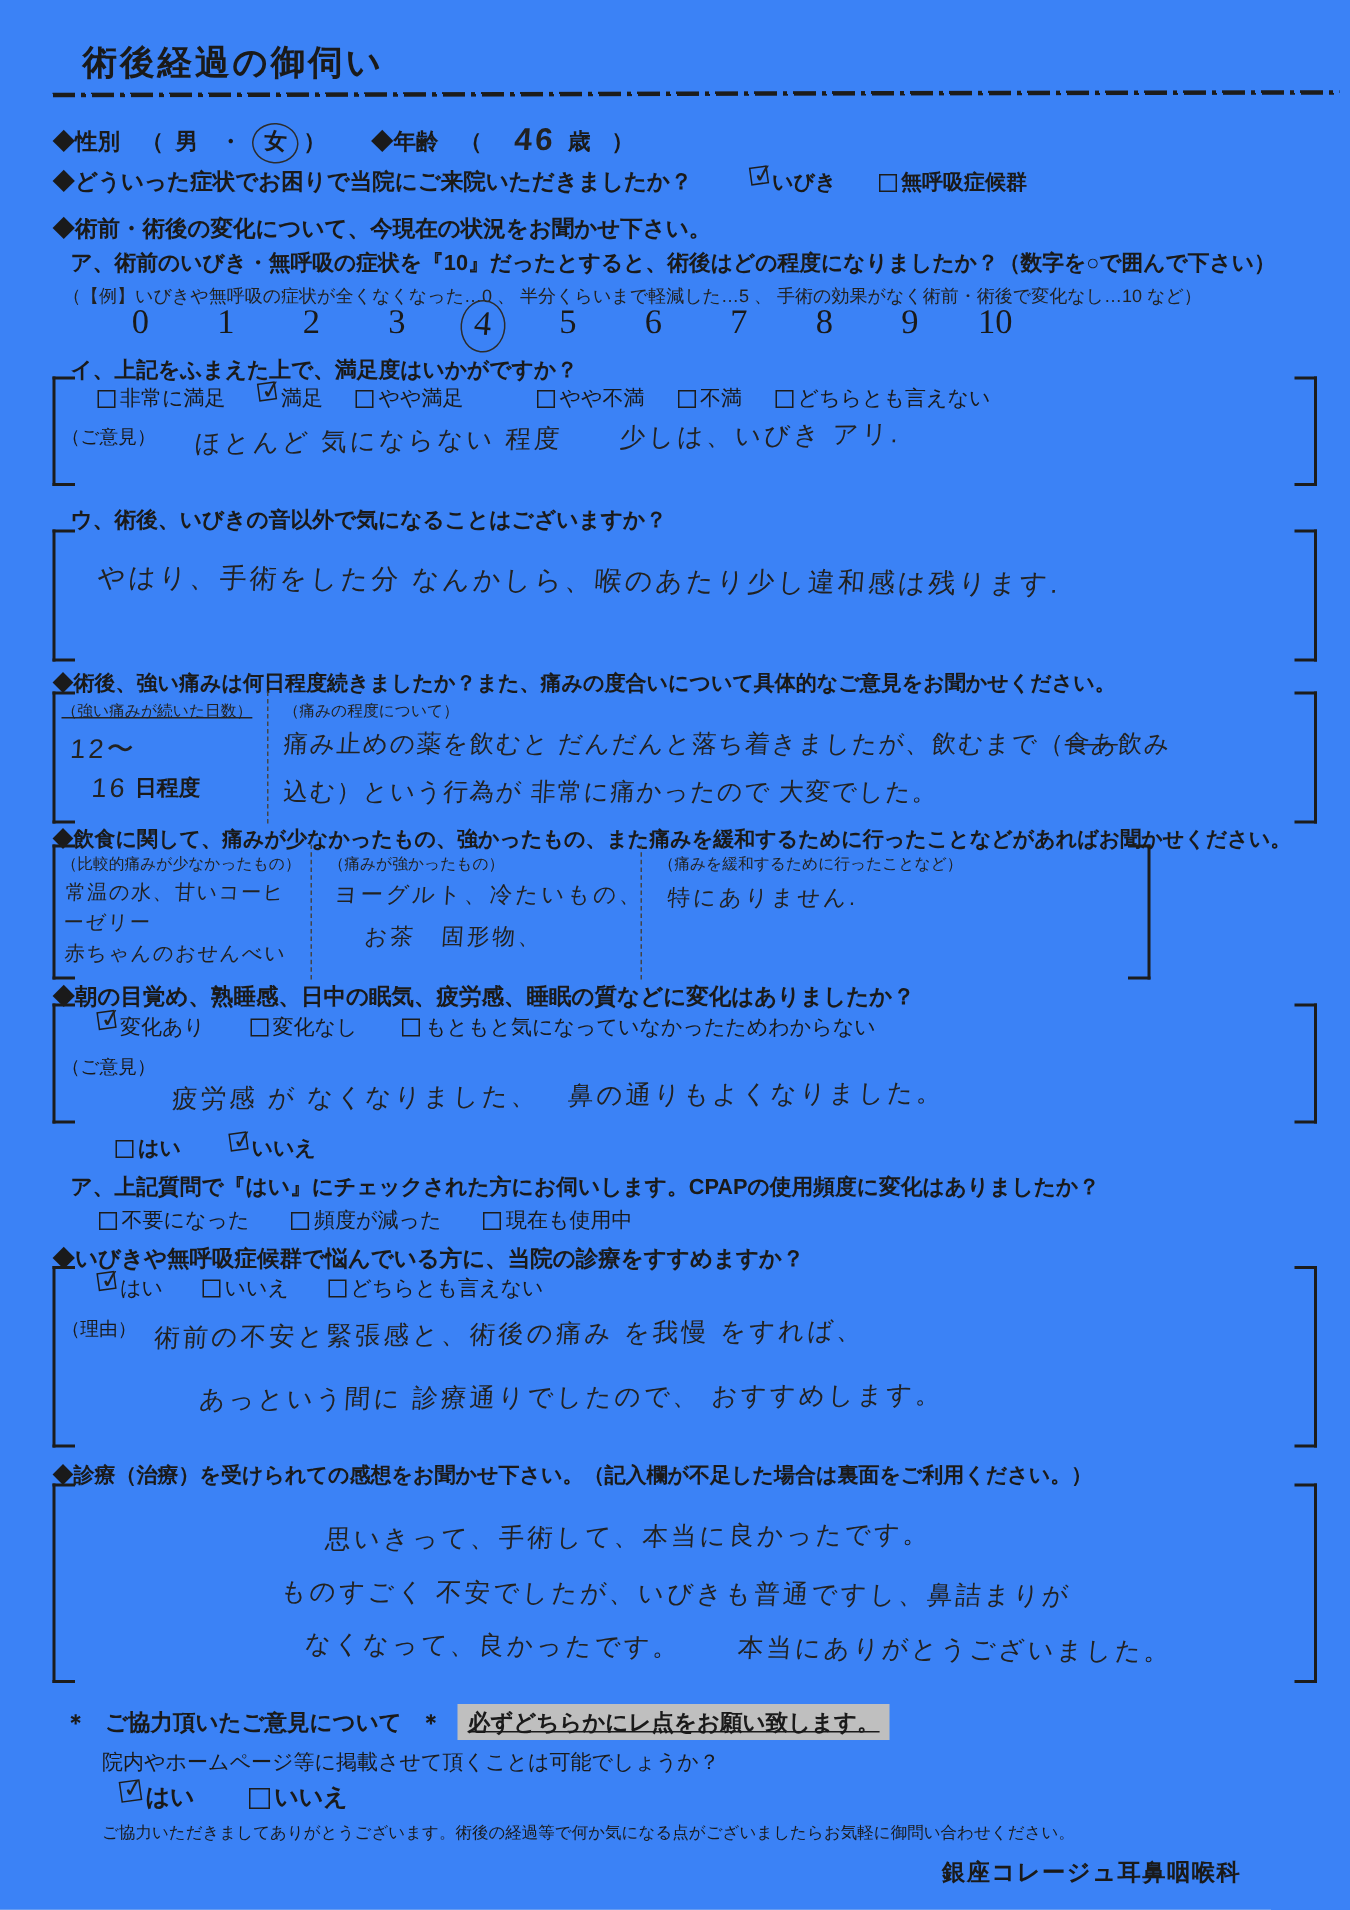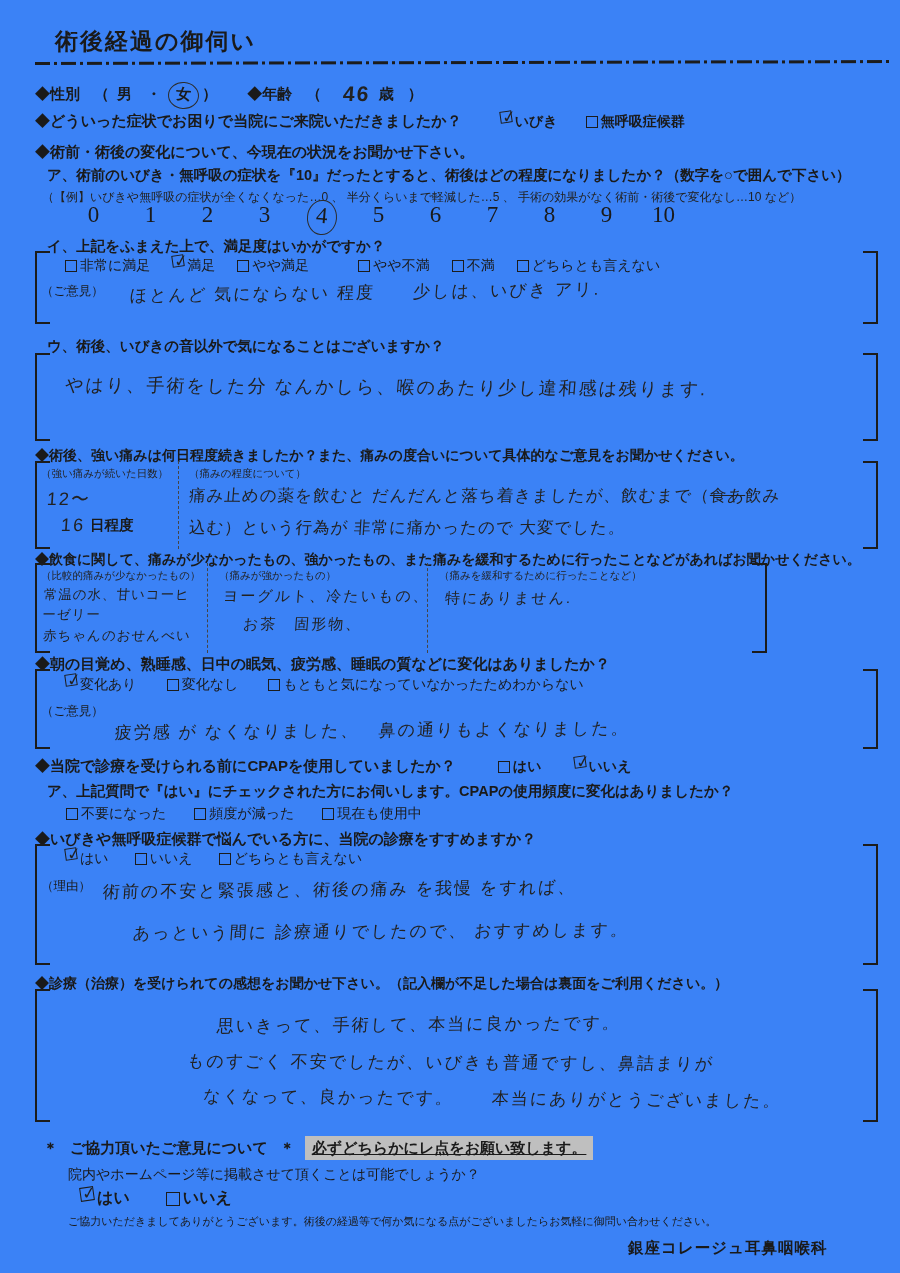--- a/index.html
+++ b/index.html
@@ -205,21 +205,21 @@
     <div class="abs hw" style="top:30px; left:95px; transform:skewX(-4deg) rotate(-0.8deg);">ほとんど 気にならない 程度　　少しは、いびき アリ.</div>
   </div>
 
   <div class="abs sub" style="top:337px; left:47px;">ウ、術後、いびきの音以外で気になることはございますか？</div>
   <div class="abox" style="top:353px; left:35px; width:843px; height:88px;">
     <div class="abs hw" style="top:22px; left:30px; font-size:18px; transform:skewX(-4deg) rotate(0.4deg);">やはり、手術をした分 なんかしら、喉のあたり少し違和感は残ります.</div>
   </div>
 
   <div class="abs h-sm" style="top:447px; left:35px;">◆術後、強い痛みは何日程度続きましたか？また、痛みの度合いについて具体的なご意見をお聞かせください。</div>
   <div class="abox" style="top:461px; left:35px; width:843px; height:88px;">
-    <div class="abs boxlabel" style="top:6px; left:6px;">（強い痛みが続いた日数）</div>
+    <div class="abs boxlabel" style="top:6px; left:6px;text-decoration:underline;">（強い痛みが続いた日数）</div>
     <div class="abs dash-sep" style="top:0; bottom:0; left:143px;"></div>
     <div class="abs hw" style="top:26px; left:12px; font-size:18px;">12〜</div>
     <div class="abs row" style="top:54px; left:26px;">
       <span class="hw" style="font-size:18px;">16</span>
       <span class="suffix-print" style="margin-left:5px;">日程度</span>
     </div>
     <div class="abs boxlabel" style="top:6px; left:154px;">（痛みの程度について）</div>
     <div class="abs hw" style="top:24px; left:154px; font-size:16.5px; letter-spacing:1px;">
       <span>痛み止めの薬を飲むと だんだんと落ち着きましたが、飲むまで（</span><span class="strike">食あ</span><span>飲み</span>
     </div>
@@ -254,21 +254,20 @@
       <span class="opt" style="margin-left:30px;">
           <span class="cb"></span>
           <span class="lbl">もともと気になっていなかったためわからない</span>
         </span>
     </div>
     <div class="abs" style="top:34px; left:6px; font-size:12.5px;">（ご意見）</div>
     <div class="abs hw" style="top:50px; left:80px; transform:skewX(-4deg) rotate(-0.5deg);">疲労感 が なくなりました、　鼻の通りもよくなりました。</div>
   </div>
 
   <div class="abs row h" style="top:757px; left:35px;">
-    <span>◆当院で診療を受けられる前にCPAPを使用していましたか？</span>
     <span class="opt" style="margin-left:42px;">
         <span class="cb"></span>
         <span class="lbl">はい</span>
       </span>
     <span class="opt" style="margin-left:32px;">
         <span class="cb on">✓</span>
         <span class="lbl">いいえ</span>
       </span>
   </div>
   <div class="abs sub" style="top:782px; left:47px;">ア、上記質問で『はい』にチェックされた方にお伺いします。CPAPの使用頻度に変化はありましたか？</div>

